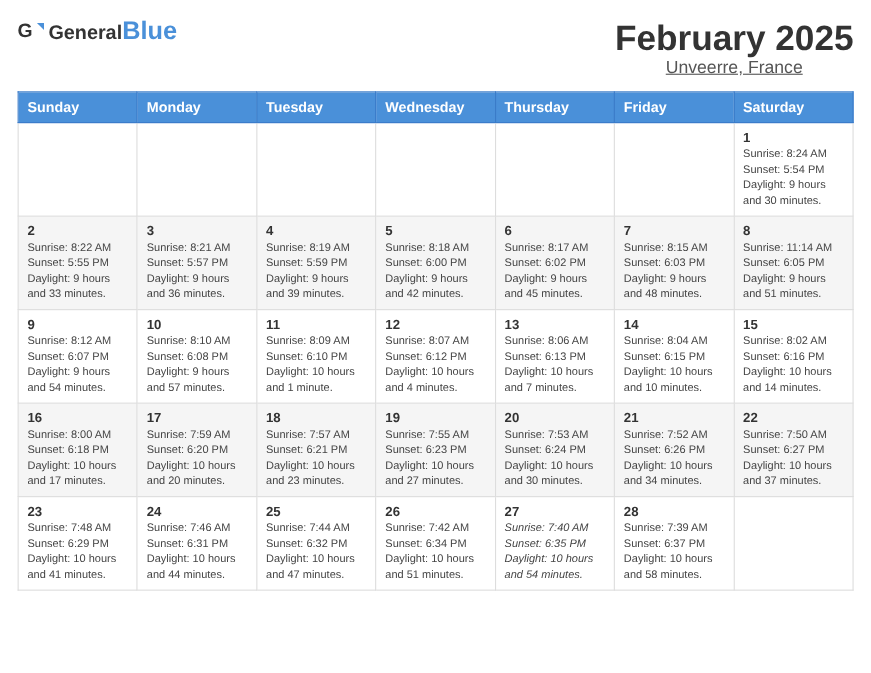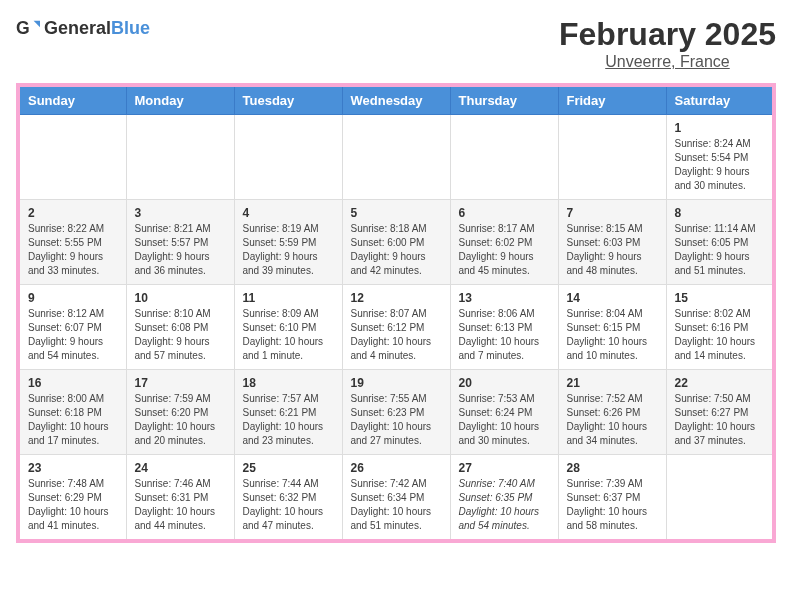--- a/index.html
+++ b/index.html
@@ -21,21 +21,21 @@
       align-items: center;
       gap: 4px;
     }
     .logo-text-general {
       font-size: 18px;
       font-weight: bold;
       color: #333;
       line-height: 1;
     }
     .logo-text-blue {
-      font-size: 18px;
+      font-size: 23px;
       font-weight: bold;
       color: #4a90d9;
       line-height: 1;
     }
     .logo-icon {
       width: 24px;
       height: 24px;
     }
     .title-section {
       text-align: center;
@@ -46,21 +46,21 @@
       color: #333;
     }
     .title-location {
       font-size: 16px;
       color: #555;
       text-decoration: underline;
     }
     .calendar {
       width: 100%;
       border-collapse: collapse;
-      border: 4px solid #f9a8d4;
+      border: 1px solid #f9a8d4;
     }
     .calendar th {
       background-color: #4a90d9;
       color: white;
       padding: 6px 8px;
       text-align: left;
       font-size: 13px;
       border: 1px solid #3a7bc8;
     }
     .calendar td {

